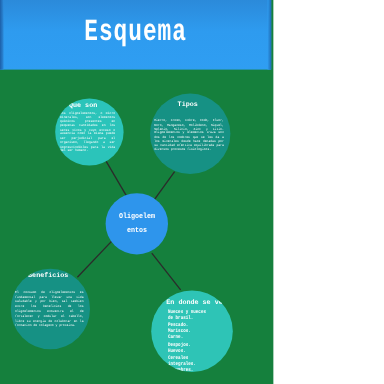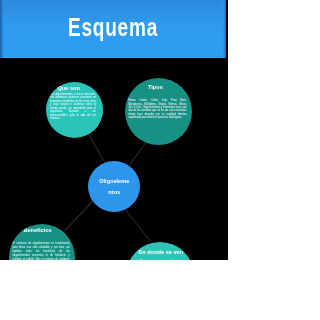--- a/index.html
+++ b/index.html
@@ -1,17 +1,17 @@
 <!DOCTYPE html>
 <html><head>
 <meta charset="utf-8">
 <style>
   html,body{margin:0;padding:0;width:228px;height:320px;overflow:hidden;
     font-family:"Liberation Sans", sans-serif; background:#ffffff;}
-  #page{position:relative;width:228px;height:260px;background:#000000;overflow:hidden;}
+  #page{position:relative;width:228px;height:320px;background:#15803d;overflow:hidden;font-family:Liberation Mono, monospace;}
 
   #banner{position:absolute;left:0;top:0;width:226px;height:58px;
      background:linear-gradient(180deg,#2b8ada 0%, #2e9bef 45%, #2f9ef2 100%);}
   #banner-edge{position:absolute;left:0;top:0;width:3px;height:58px;
      background:linear-gradient(90deg,#1c5fa8 0%, #2b8ada 100%);}
   #banner-edge-r{position:absolute;left:223px;top:0;width:3px;height:58px;
      background:linear-gradient(90deg,#2e9bef 0%, #1f6cb4 100%);}
   #title{position:absolute;left:0;top:16px;width:226px;text-align:center;
      color:#ffffff;font-weight:bold;font-size:25.5px;letter-spacing:1.1px;line-height:22px;
      transform:scaleX(0.745);transform-origin:113px 0;}

